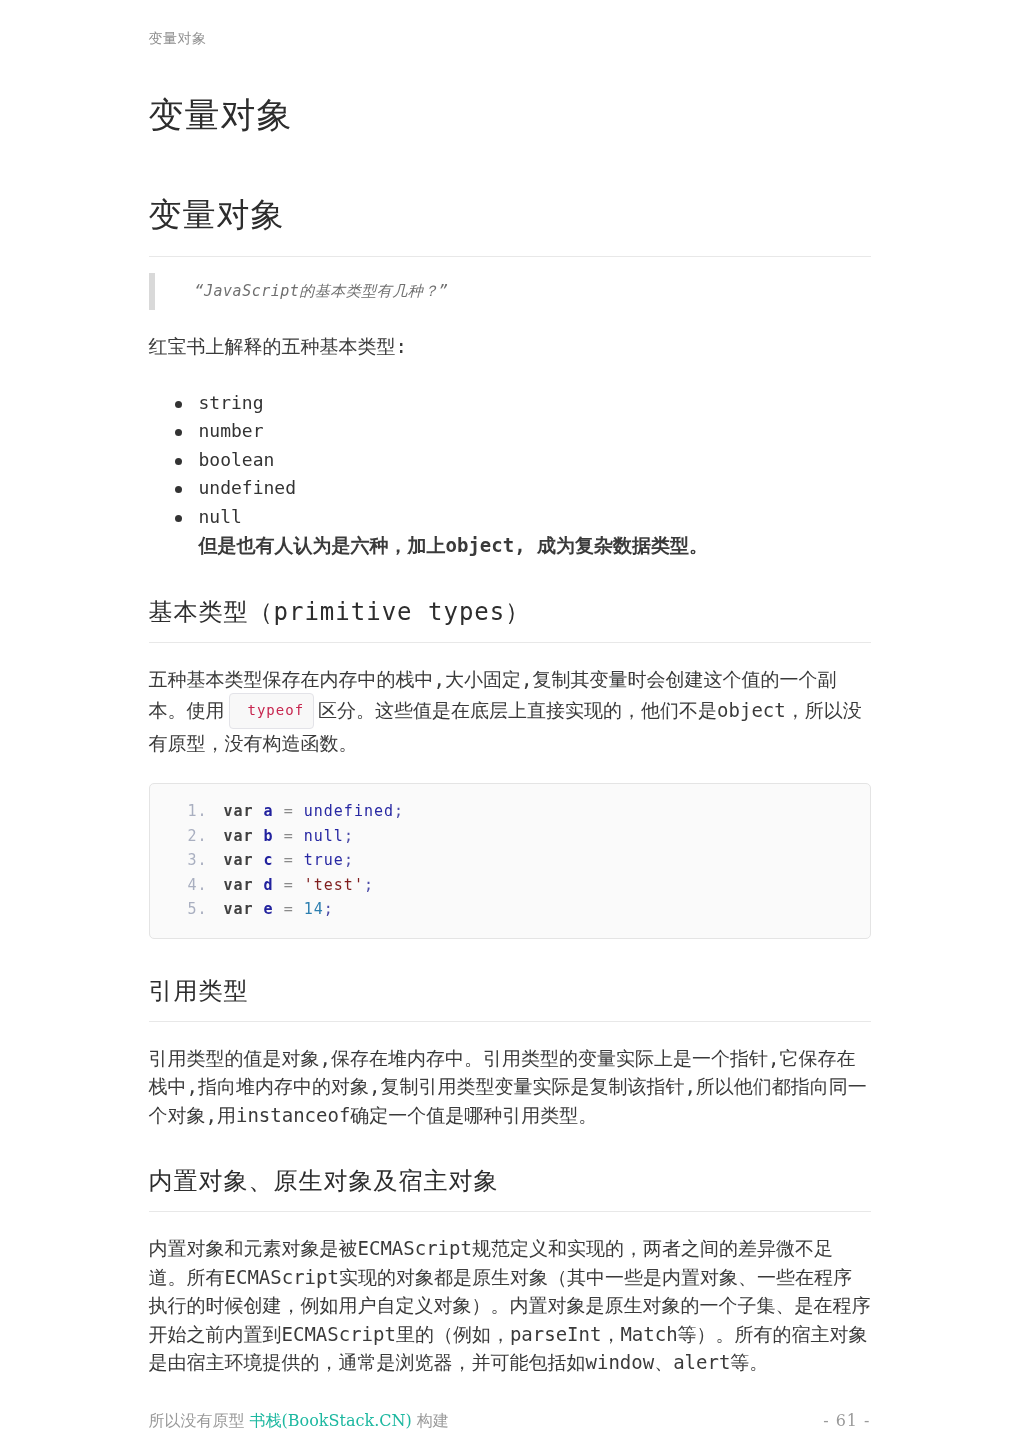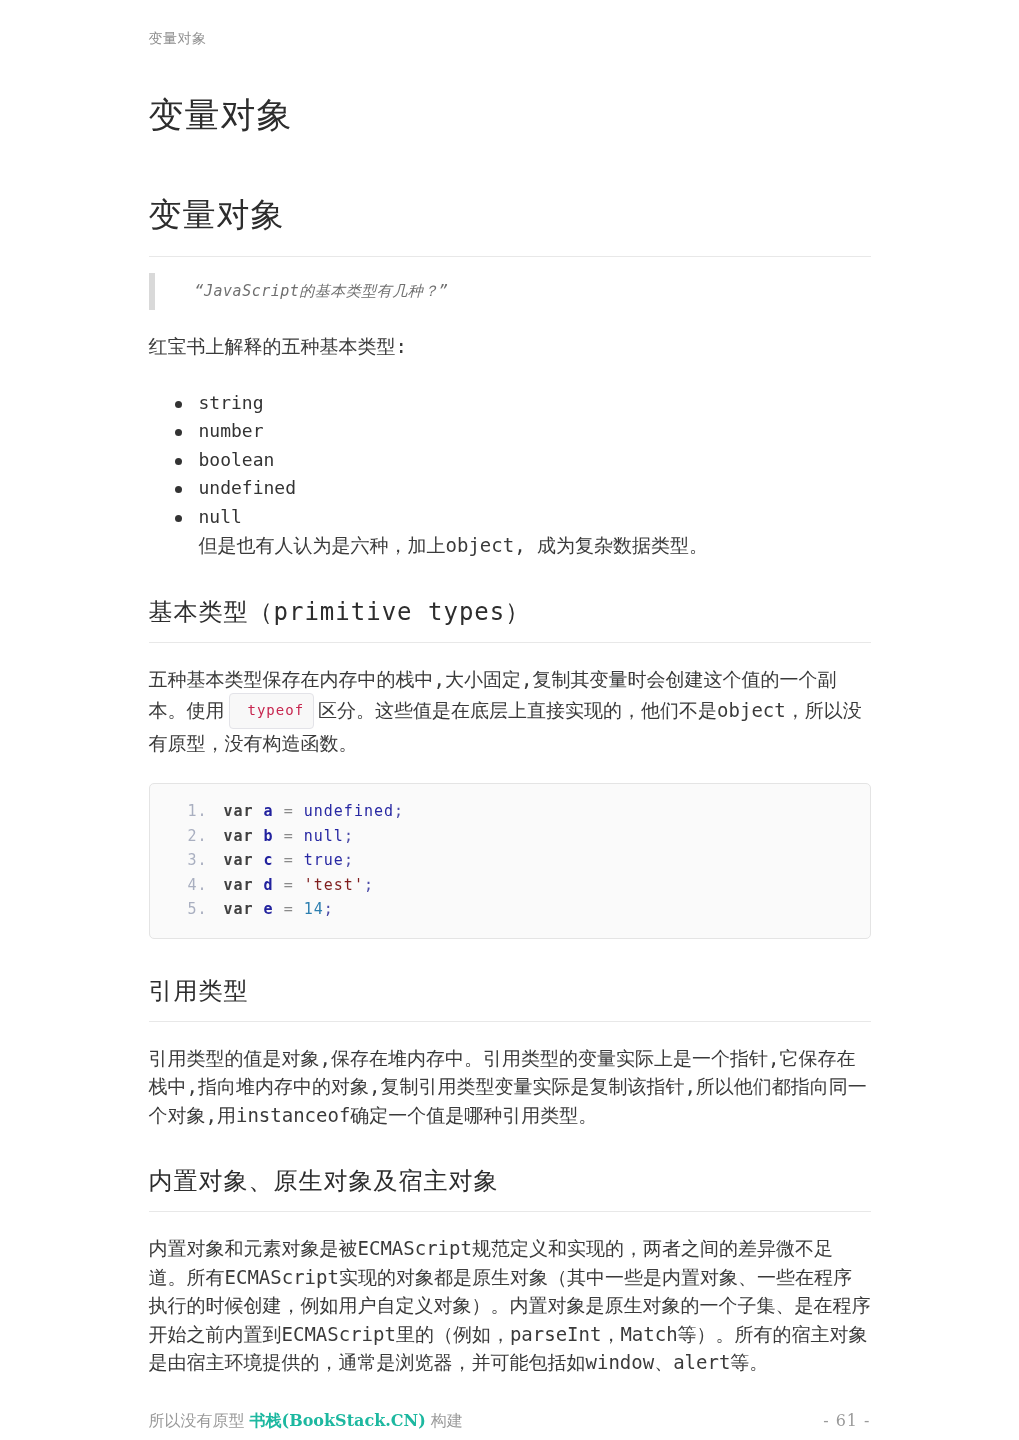--- a/index.html
+++ b/index.html
@@ -76,20 +76,21 @@
     position:absolute;
     left:-14px;top:12px;
     width:7px;height:7px;
     border-radius:50%;
     background:#333;
   }
   .list-note{
     font-size:19px;
     line-height:28.5px;
     color:#3a3a3a;
+    font-weight:bold;
   }
   .inline-code{
     display:inline-block;
     margin:0 4px;
     padding:2px 9px 3px 18px;
     background:#f8f8f8;
     border:1px solid #e3e3e8;
     border-radius:4px;
     font-size:14px;
     color:#c7254e;
@@ -129,21 +130,21 @@
     left:63px;right:63px;bottom:24px;
     display:flex;
     justify-content:space-between;
     align-items:baseline;
     font-family:"DejaVu Serif","Liberation Serif",serif;
     font-size:16px;
     color:#9a9a9a;
   }
   .footer-brand{
     color:#1db8a0;
-    font-weight:bold;
+    font-weight:normal;
     text-decoration:none;
   }
   .page-number{
     color:#9a9a9a;
     letter-spacing:1px;
   }
 </style>
 </head>
 <body>
 

